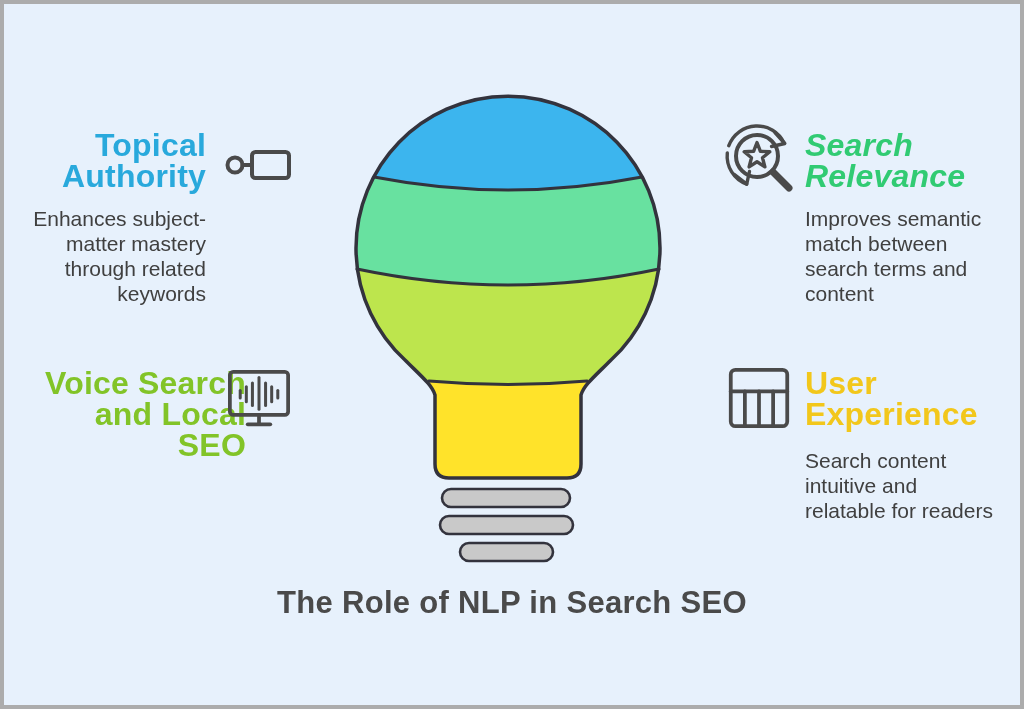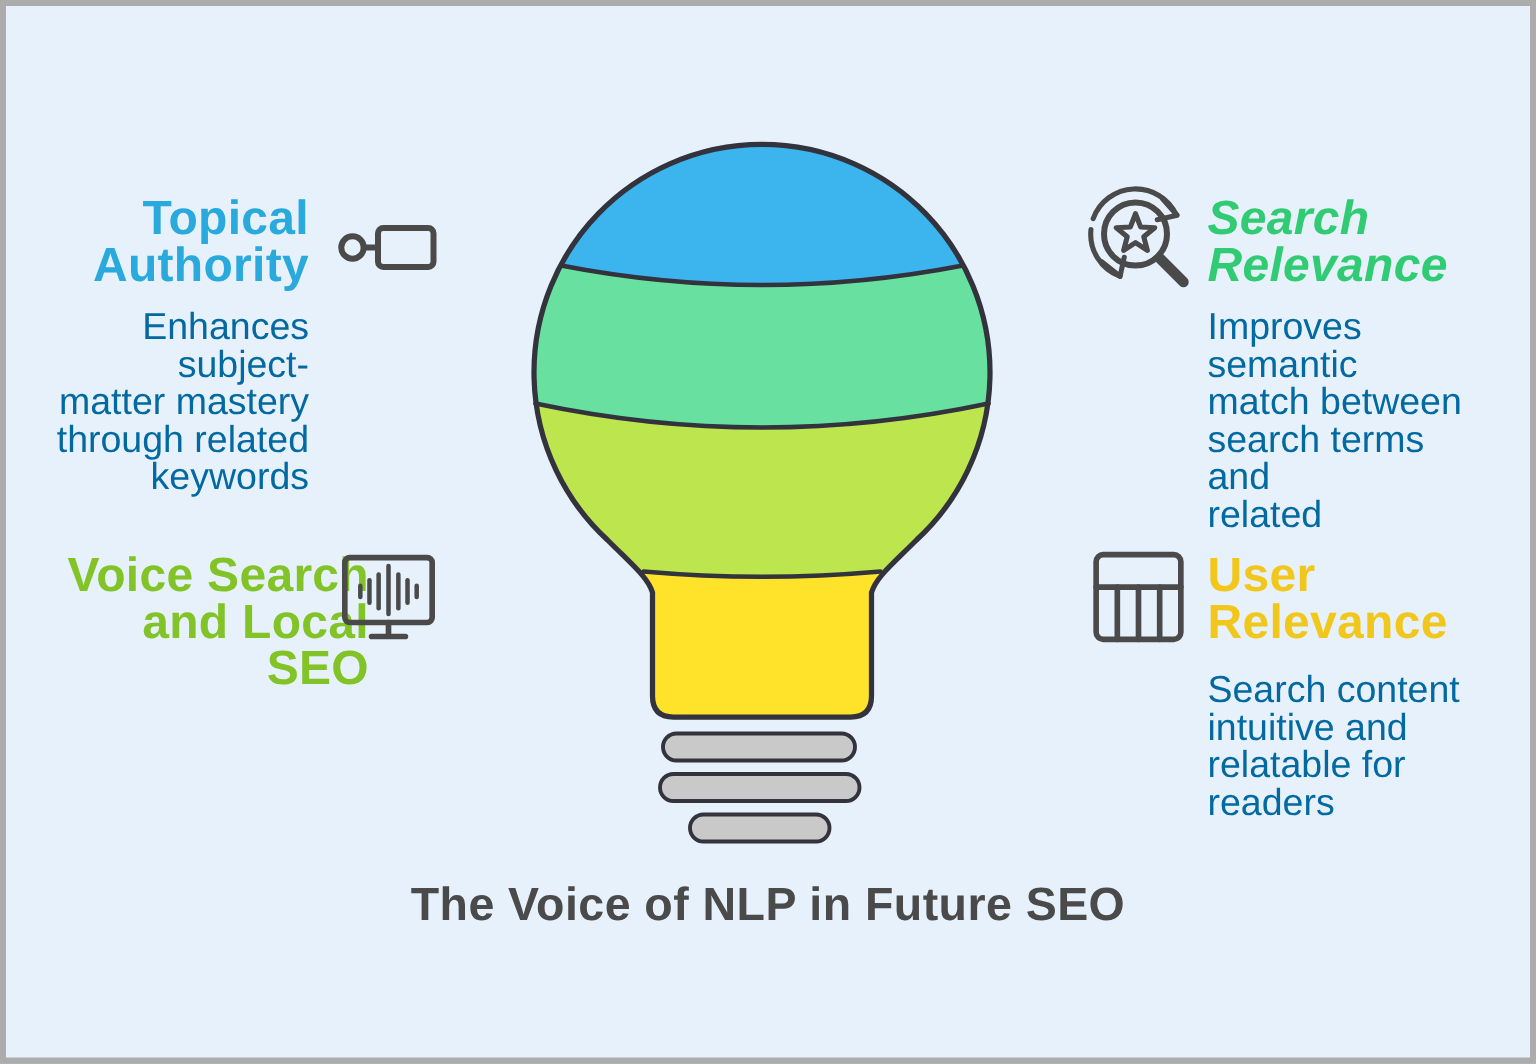--- a/index.html
+++ b/index.html
@@ -11,22 +11,22 @@
     background:#E7F1FC;
     font-family:"Liberation Sans", sans-serif;
     overflow:hidden;
   }
   .abs{position:absolute;}
   .heading{
     font-size:32px;font-weight:700;line-height:31px;
     white-space:pre-line;letter-spacing:.2px;
   }
   .desc{
-    font-size:25px;font-weight:400;line-height:25px;
-    color:#0369a1;white-space:pre-line;
+    font-size:21px;font-weight:400;line-height:25px;
+    color:#404040;white-space:pre-line;
   }
   .align-r{text-align:right;}
   .align-l{text-align:left;}
   .title{
     left:0;top:581px;width:100%;text-align:center;
     font-size:31px;font-weight:700;letter-spacing:.3px;
   }
   svg{display:block;}
 </style>
 </head>
@@ -61,21 +61,21 @@
       <polyline points="11.5,51.5 23.7,61.2 26.5,48.5" stroke-width="3.4"></polyline>
     </svg>
   </div>
 
   <div class="abs heading align-l" style="left: 801px; top: 126px; width: 220px; color: rgb(49, 203, 115); font-style: italic;">Search
 Relevance</div>
 
   <div class="abs desc align-l" style="left:801px;top:202px;width:190px;">Improves semantic
 match between
 search terms and
-related</div>
+content</div>
 
   <div class="abs heading align-r" style="left: 0px; top: 364px; width: 214px; color: rgb(130, 196, 40); padding-left: 28px;">Voice Search
 and Local SEO</div>
 
   <div class="abs" style="left:222px;top:364px;">
     <svg width="66" height="62" viewBox="0 0 70 66" fill="none" stroke-linecap="round" stroke-linejoin="round" stroke="#4A4A4A">
       <rect x="4" y="4" width="62" height="46" rx="3.5" stroke-width="4"></rect>
       <line x1="15" y1="24" x2="15" y2="32" stroke-width="3.2"></line>
       <line x1="21.5" y1="20" x2="21.5" y2="36" stroke-width="3.2"></line>
       <line x1="28" y1="16" x2="28" y2="40" stroke-width="3.2"></line>
@@ -93,21 +93,21 @@
     <svg width="64" height="64" viewBox="0 0 68 68" fill="none" stroke-linecap="round" stroke-linejoin="round" stroke="#4A4A4A">
       <rect x="4" y="4" width="60" height="60" rx="5" stroke-width="4"></rect>
       <line x1="4" y1="27" x2="64" y2="27" stroke-width="4"></line>
       <line x1="19" y1="27" x2="19" y2="64" stroke-width="4"></line>
       <line x1="34" y1="27" x2="34" y2="64" stroke-width="4"></line>
       <line x1="49" y1="27" x2="49" y2="64" stroke-width="4"></line>
     </svg>
   </div>
 
   <div class="abs heading align-l" style="left: 801px; top: 364px; width: 220px; color: rgb(242, 199, 27);">User
-Relevance</div>
+Experience</div>
 
   <div class="abs desc align-l" style="left:801px;top:444px;width:200px;">Search content
 intuitive and
 relatable for readers</div>
 
   <div class="abs" style="left:326px;top:81px;">
     <svg width="360" height="500" viewBox="0 0 360 500" fill="none">
       <defs>
         <clipPath id="bulbClip">
           <path d="M 105 310
@@ -140,15 +140,15 @@
                L 119 393 Q 105 393, 105 379 Z" fill="none" stroke-width="3.5" stroke="#33333D"></path>
 
       <g stroke-width="2.6" stroke="#33333D">
         <rect x="112" y="404" width="128" height="18" rx="9" fill="#C9C9C9"></rect>
         <rect x="110" y="431" width="133" height="18" rx="9" fill="#C9C9C9"></rect>
         <rect x="130" y="458" width="93" height="18" rx="9" fill="#C9C9C9"></rect>
       </g>
     </svg>
   </div>
 
-  <div class="abs title" style="color: rgb(74, 74, 74);">The Voice of NLP in Future SEO</div>
+  <div class="abs title" style="color: rgb(74, 74, 74);">The Role of NLP in Search SEO</div>
 
 </div>
 
 </body></html>

